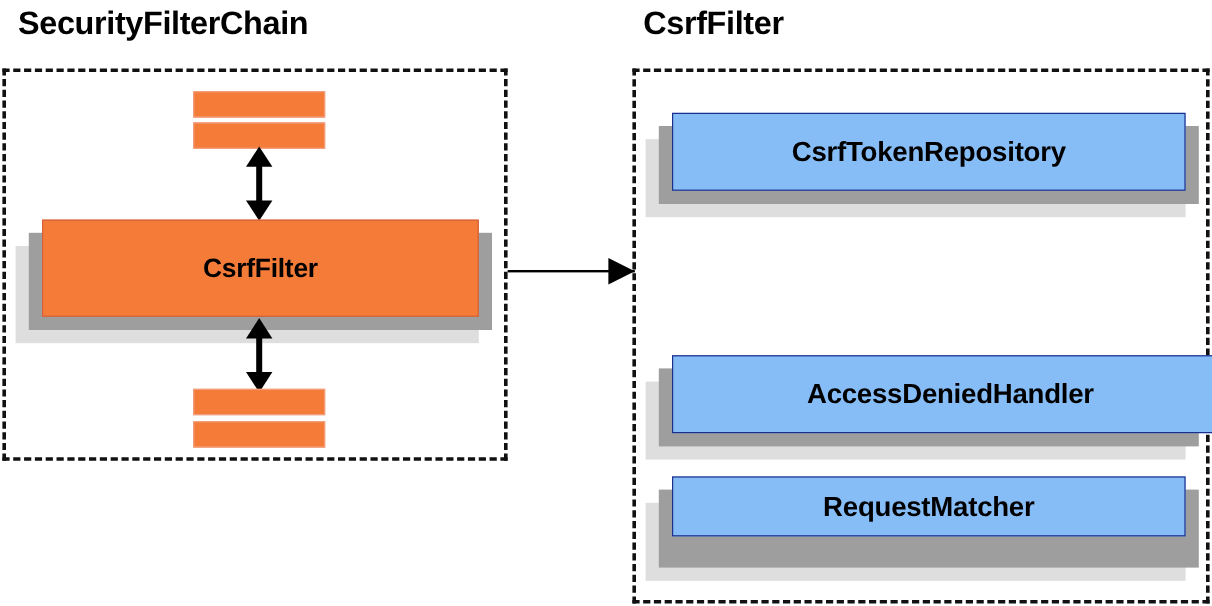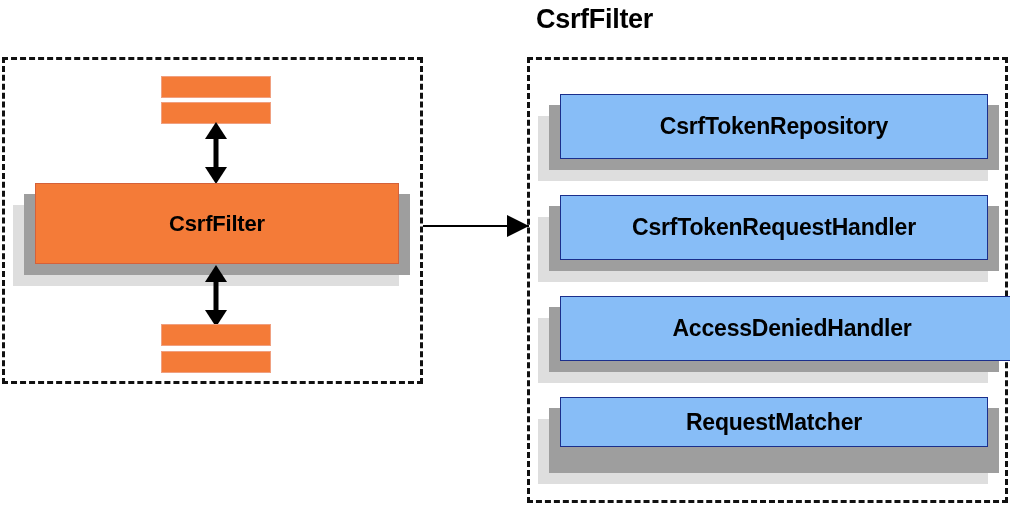--- a/index.html
+++ b/index.html
@@ -126,20 +126,21 @@
     border-top: 11px solid transparent;
     border-bottom: 11px solid transparent;
     border-left: 22px solid #000000;
   }
 </style>
 </head>
 <body>
 
 <div id="canvas">
 
+  <div class="panel-title" id="title-left">SecurityFilterChain</div>
 
   <div class="dashed-panel" id="panel-left"></div>
 
   <div class="bar" style="left:161px; top:76px; width:110px; height:22px;"></div>
   <div class="bar" style="left:161px; top:102px; width:110px; height:22px;"></div>
 
   <div class="arrow-v" style="left:216px; top:122px; height:62px;">
     <div class="shaft" style="top:14px; height:34px;"></div>
     <div class="head-up"></div>
     <div class="head-down"></div>
@@ -172,27 +173,20 @@
   <div class="dashed-panel" id="panel-right"></div>
 
   <div class="node node-blue" style="left:538px; top:116px; width:450px; height:65px;">
     <div class="shadow-far" style="width:450px; height:65px;"></div>
     <div class="shadow-near" style="width:450px; height:65px;"></div>
     <div class="face" style="width:428px; height:65px;">
       <span class="label">CsrfTokenRepository</span>
     </div>
   </div>
 
-  <div class="node node-blue" style="left:538px; top:217px; width:450px; height:65px;">
-    <div class="shadow-far" style="width:450px; height:65px;"></div>
-    <div class="shadow-near" style="width:450px; height:65px;"></div>
-    <div class="face" style="width:428px; height:65px;">
-      <span class="label">CsrfTokenRequestHandler</span>
-    </div>
-  </div>
 
   <div class="node node-blue" style="left:538px; top:318px; width:450px; height:65px;">
     <div class="shadow-far" style="width:450px; height:65px;"></div>
     <div class="shadow-near" style="width:450px; height:65px;"></div>
     <div class="face" style="width:464px; height:65px;">
       <span class="label">AccessDeniedHandler</span>
     </div>
   </div>
 
   <div class="node node-blue" style="left:538px; top:419px; width:450px; height:65px;">

